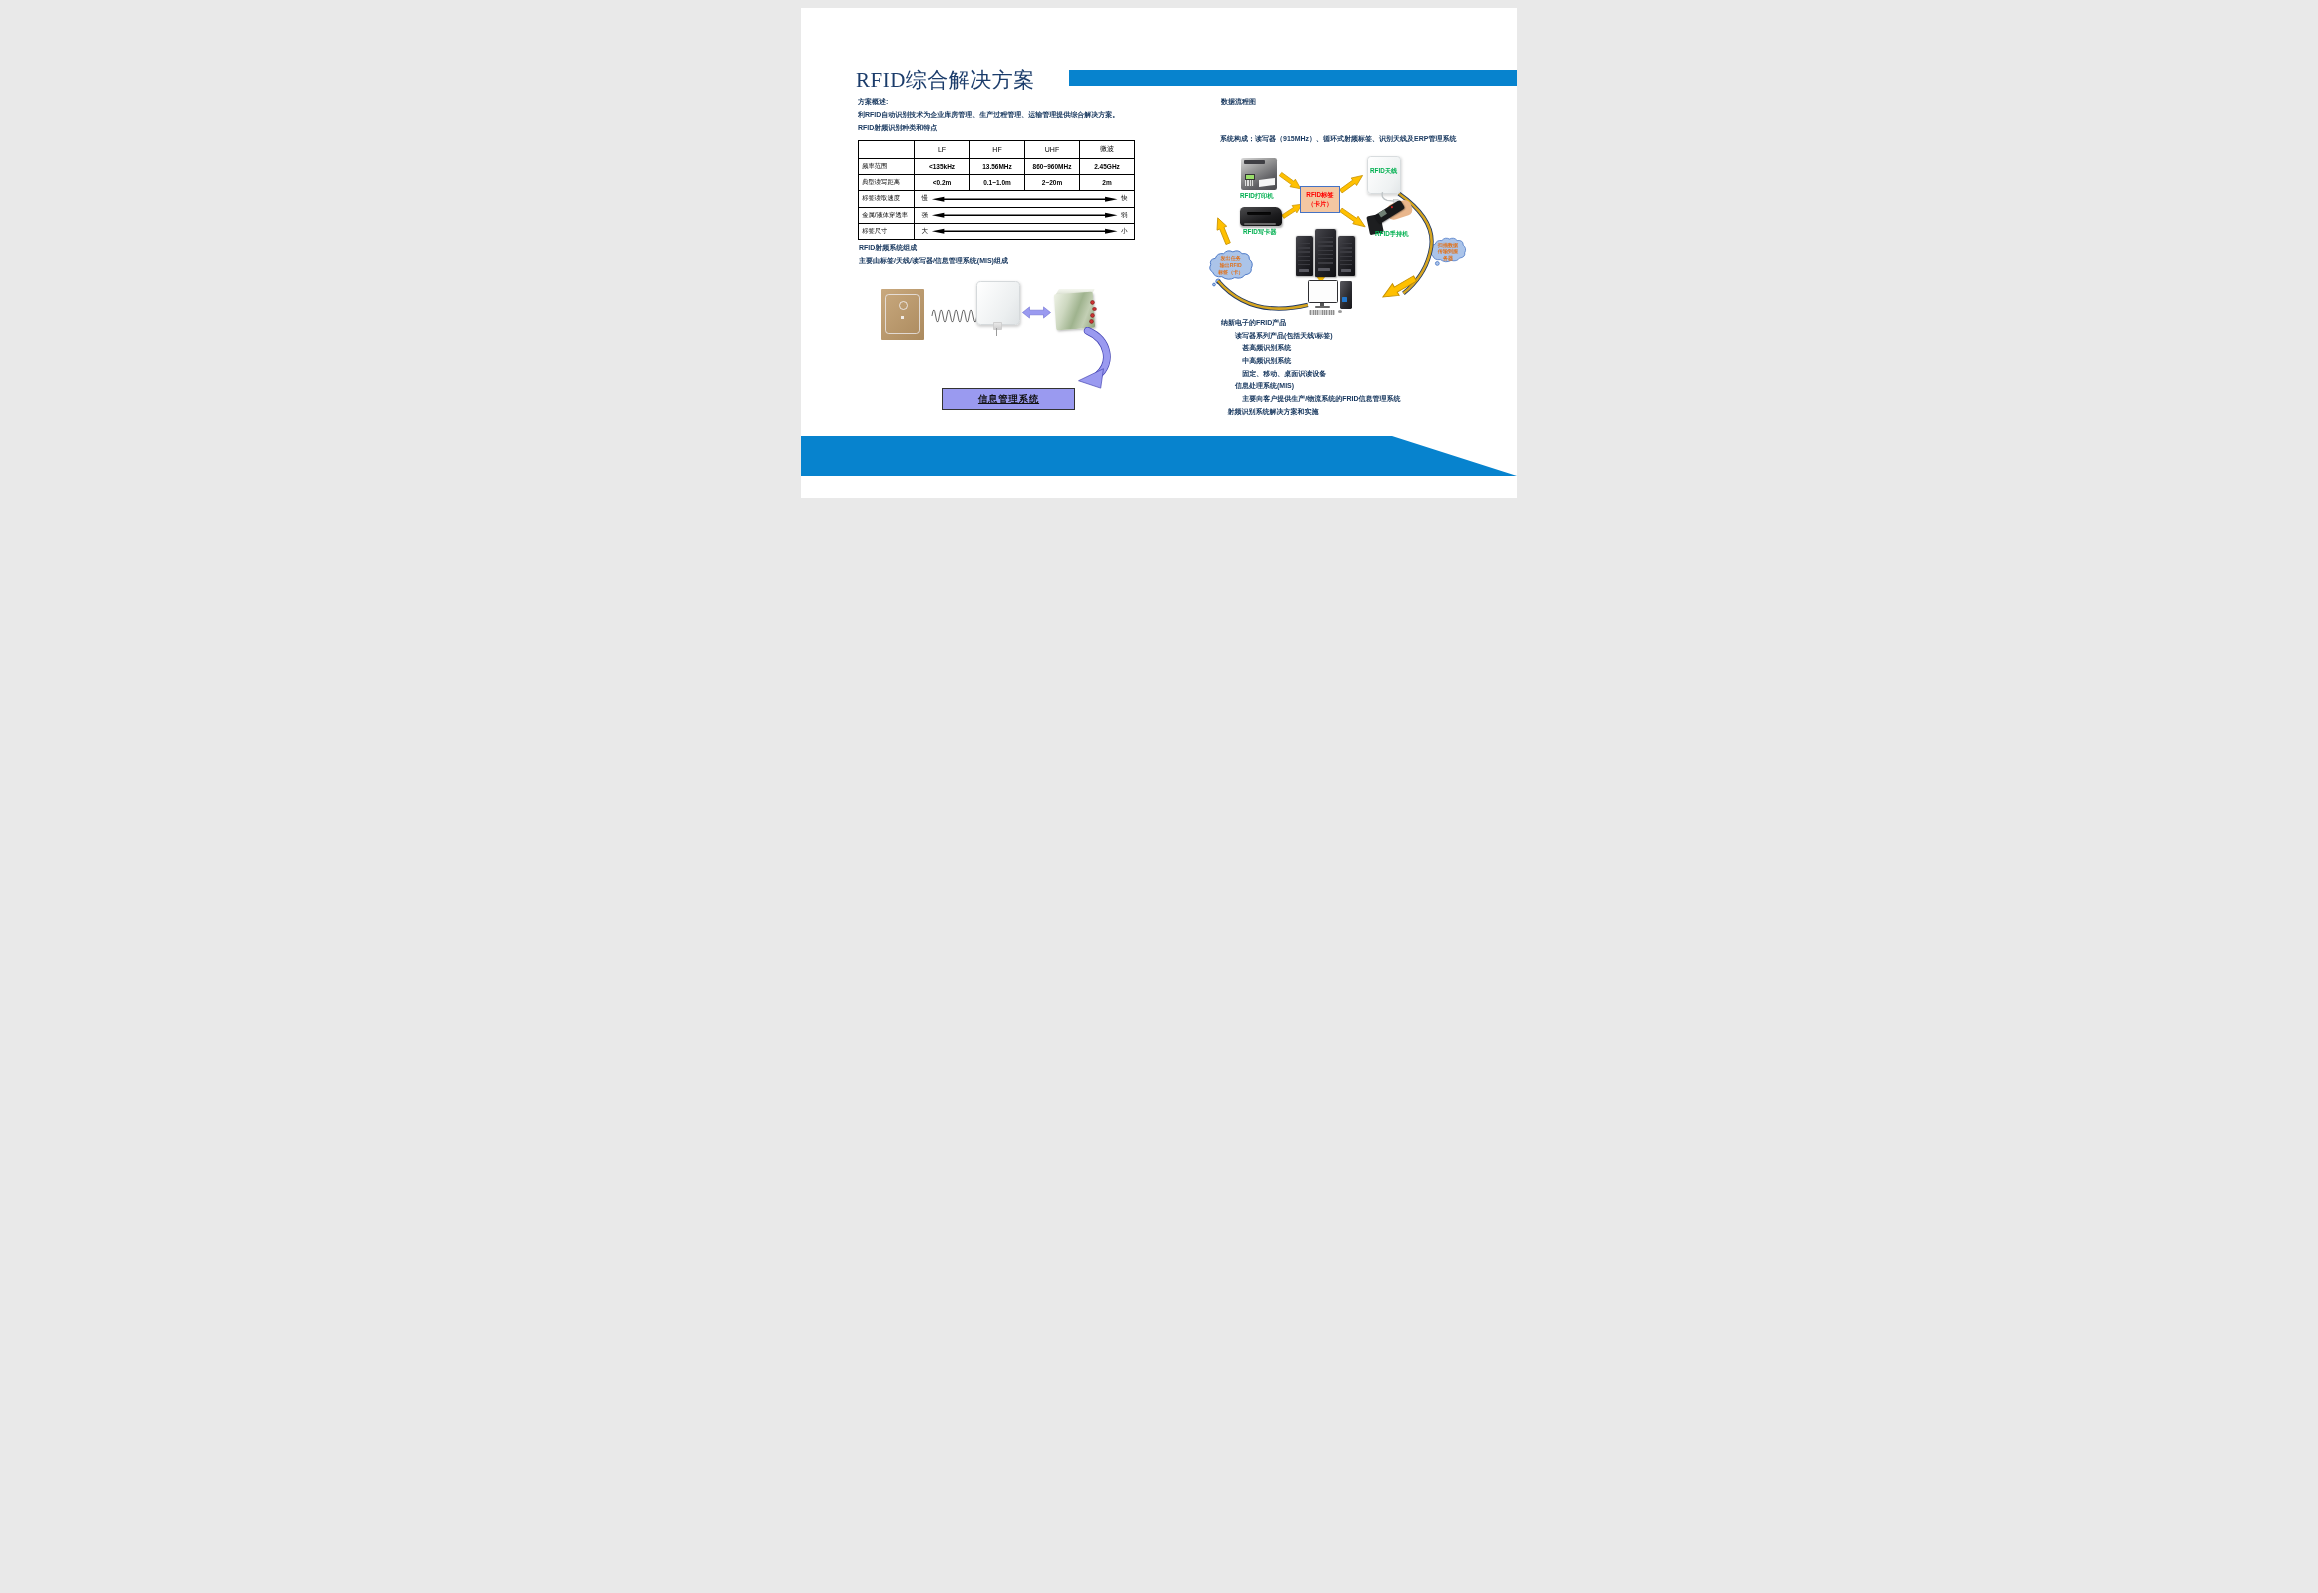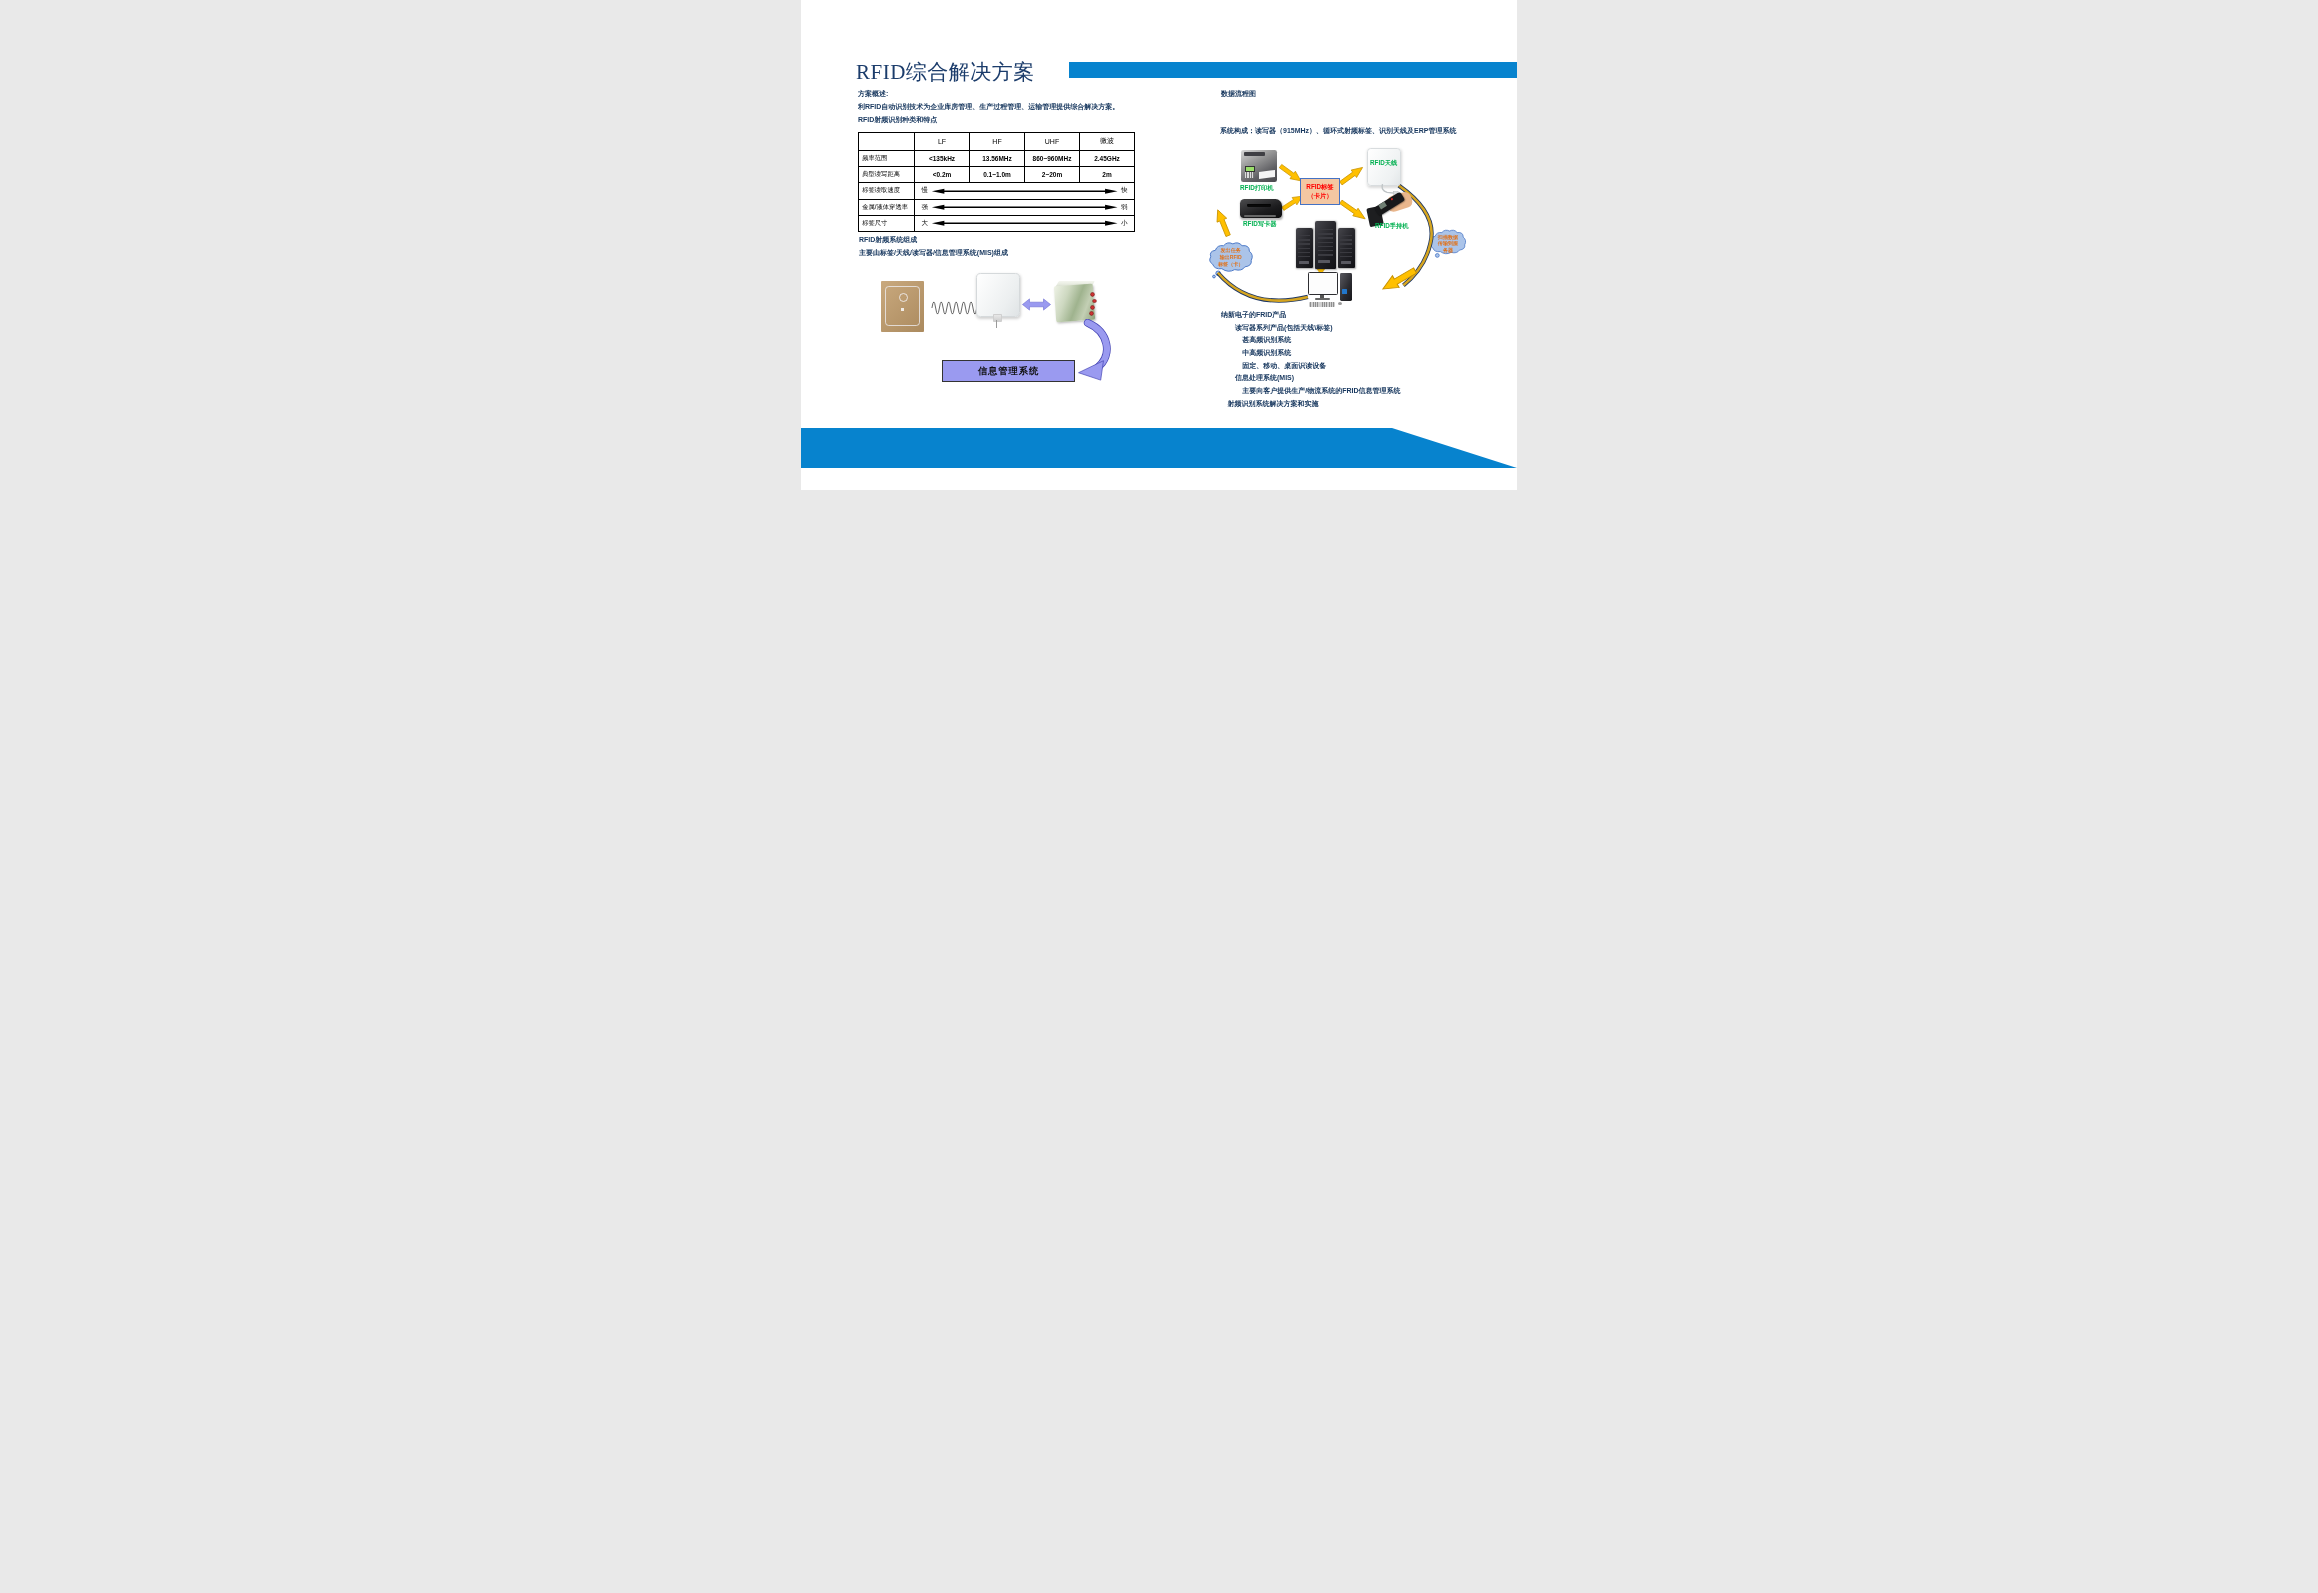--- a/index.html
+++ b/index.html
@@ -1,16 +1,16 @@
 <!DOCTYPE html>
 <html style="font-size:7.4px"><head>
 <meta charset="utf-8">
 <style>
   html,body{margin:0;padding:0;background:#e9e9e9;font-family:"Liberation Sans",sans-serif;}
-  .stage{position:relative;width:716px;height:490px;background:#fff;overflow:hidden;margin:0 auto;}
+  .stage{position:relative;width:716px;height:490px;background:#fff;overflow:hidden;margin:8px auto;}
   .abs{position:absolute;}
   
   .top-bar{left:268px;top:62px;right:0;height:16px;background:#0783ce;}
   .footer-band{left:0;top:428px;width:716px;height:40px;background:#0783ce;
                clip-path:polygon(0 0,591px 0,100% 100%,0 100%);}
   
   .slide-title{left:55px;top:58px;font-family:"Liberation Serif",serif;font-size:21px;
                color:#1b3c6b;font-weight:normal;letter-spacing:0.5px;white-space:nowrap;}
   .navy{color:#17375e;font-weight:bold;font-size:7px;white-space:nowrap;}
   
@@ -38,23 +38,23 @@
   .antenna-stem{left:192px;top:314px;width:6.5px;height:6px;background:linear-gradient(#e8e8e8,#cfcfcf);border:0.5px solid #cfcfcf;border-radius:0.9px;}
   .antenna-pin{left:195px;top:320px;width:0.9px;height:8px;background:#9a9a9a;}
   .reader-box{left:252px;top:280px;width:44px;height:45px;}
   .reader-body{position:absolute;left:1.9px;top:4.6px;width:39px;height:36px;border-radius:1.9px;
              background:linear-gradient(115deg,#eef2e6 0%,#cdd8c0 30%,#9fb38e 55%,#c3cfb4 75%,#8ba078 100%);
              box-shadow:0.9px 1.4px 2.3px rgba(0,0,0,.25);transform:rotate(-4deg);}
   .reader-top{position:absolute;left:3.7px;top:0.9px;width:36px;height:6.5px;background:linear-gradient(#f4f6ef,#d9e0cf);
              transform:skewX(-30deg);border-radius:0.9px;}
   .reader-port{position:absolute;width:2.8px;height:2.8px;border-radius:50%;background:#c33;box-shadow:0 0 0 0.7px #8a1f1f;}
   
-  .mis-box{left:141px;top:360px;width:131px;height:20.4px;background:#9a9af0;border:0.5px solid #333;
+  .mis-box{left:141px;top:380px;width:131px;height:20.4px;background:#9a9af0;border:0.5px solid #333;
            display:flex;align-items:center;justify-content:center;font-family:"Liberation Serif",serif;
-           font-size:9.3px;font-weight:bold;color:#111;letter-spacing:0.9px;}
+           font-size:9.3px;font-weight:bold;color:#111;letter-spacing:0.9px;text-decoration:underline;}
   
   .flow{left:403px;top:139px;width:269px;height:172px;}
   .green-lab{position:absolute;color:#00b050;font-weight:bold;font-size:6.3px;white-space:nowrap;}
   .printer{position:absolute;left:37px;top:11px;width:36px;height:32px;}
   .printer .body{position:absolute;inset:0;border-radius:2.3px;
       background:linear-gradient(150deg,#d8d8d8 0%,#9a9a9a 35%,#5f5f63 70%,#4a4a4e 100%);}
   .printer .cap{position:absolute;left:2.8px;top:1.9px;right:12px;height:4.6px;background:#3f3f44;border-radius:0.9px;}
   .printer .scr{position:absolute;left:3.7px;top:16px;width:8.3px;height:4.2px;background:#9adf6a;border:0.5px solid #333;}
   .printer .keys{position:absolute;left:3.7px;top:22px;width:9.3px;height:5.6px;
       background:repeating-linear-gradient(90deg,#ddd 0 1.4px,#777 1.4px 2.3px);}

